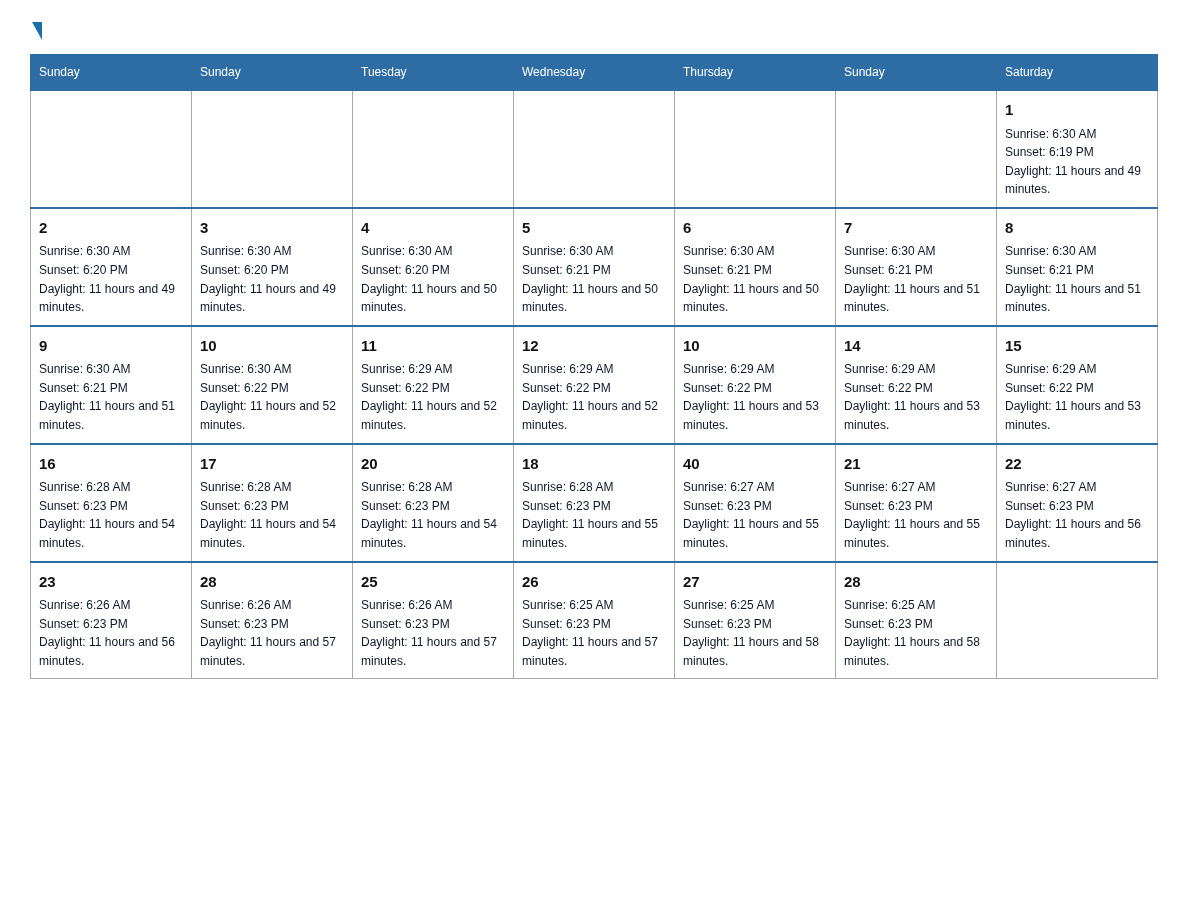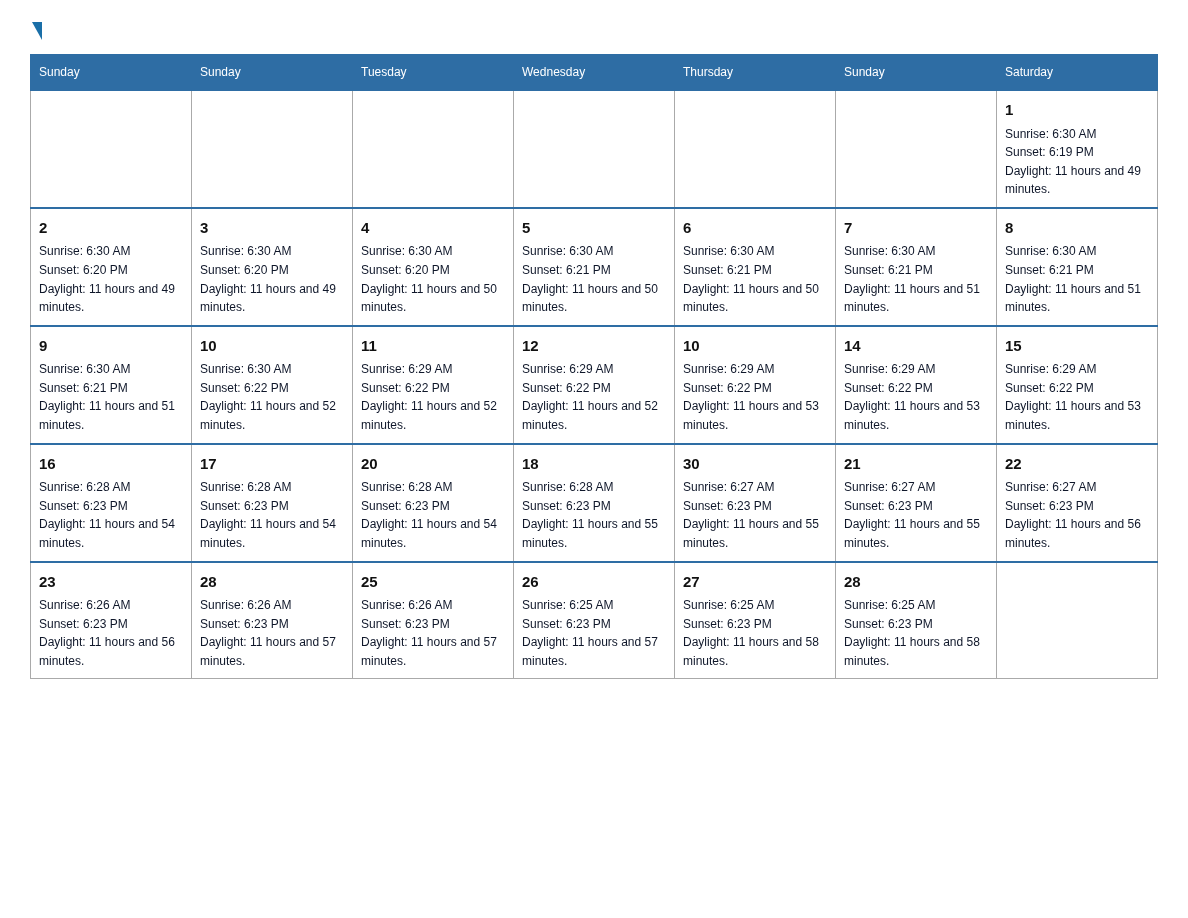--- a/index.html
+++ b/index.html
@@ -213,21 +213,21 @@
         </td>
         <td>
           <span class="day-num">20</span>
           <div class="day-info">Sunrise: 6:28 AM<br>Sunset: 6:23 PM<br>Daylight: 11 hours and 54 minutes.</div>
         </td>
         <td>
           <span class="day-num">18</span>
           <div class="day-info">Sunrise: 6:28 AM<br>Sunset: 6:23 PM<br>Daylight: 11 hours and 55 minutes.</div>
         </td>
         <td>
-          <span class="day-num">30</span>
+          <span class="day-num">40</span>
           <div class="day-info">Sunrise: 6:27 AM<br>Sunset: 6:23 PM<br>Daylight: 11 hours and 55 minutes.</div>
         </td>
         <td>
           <span class="day-num">21</span>
           <div class="day-info">Sunrise: 6:27 AM<br>Sunset: 6:23 PM<br>Daylight: 11 hours and 55 minutes.</div>
         </td>
         <td>
           <span class="day-num">22</span>
           <div class="day-info">Sunrise: 6:27 AM<br>Sunset: 6:23 PM<br>Daylight: 11 hours and 56 minutes.</div>
         </td>

